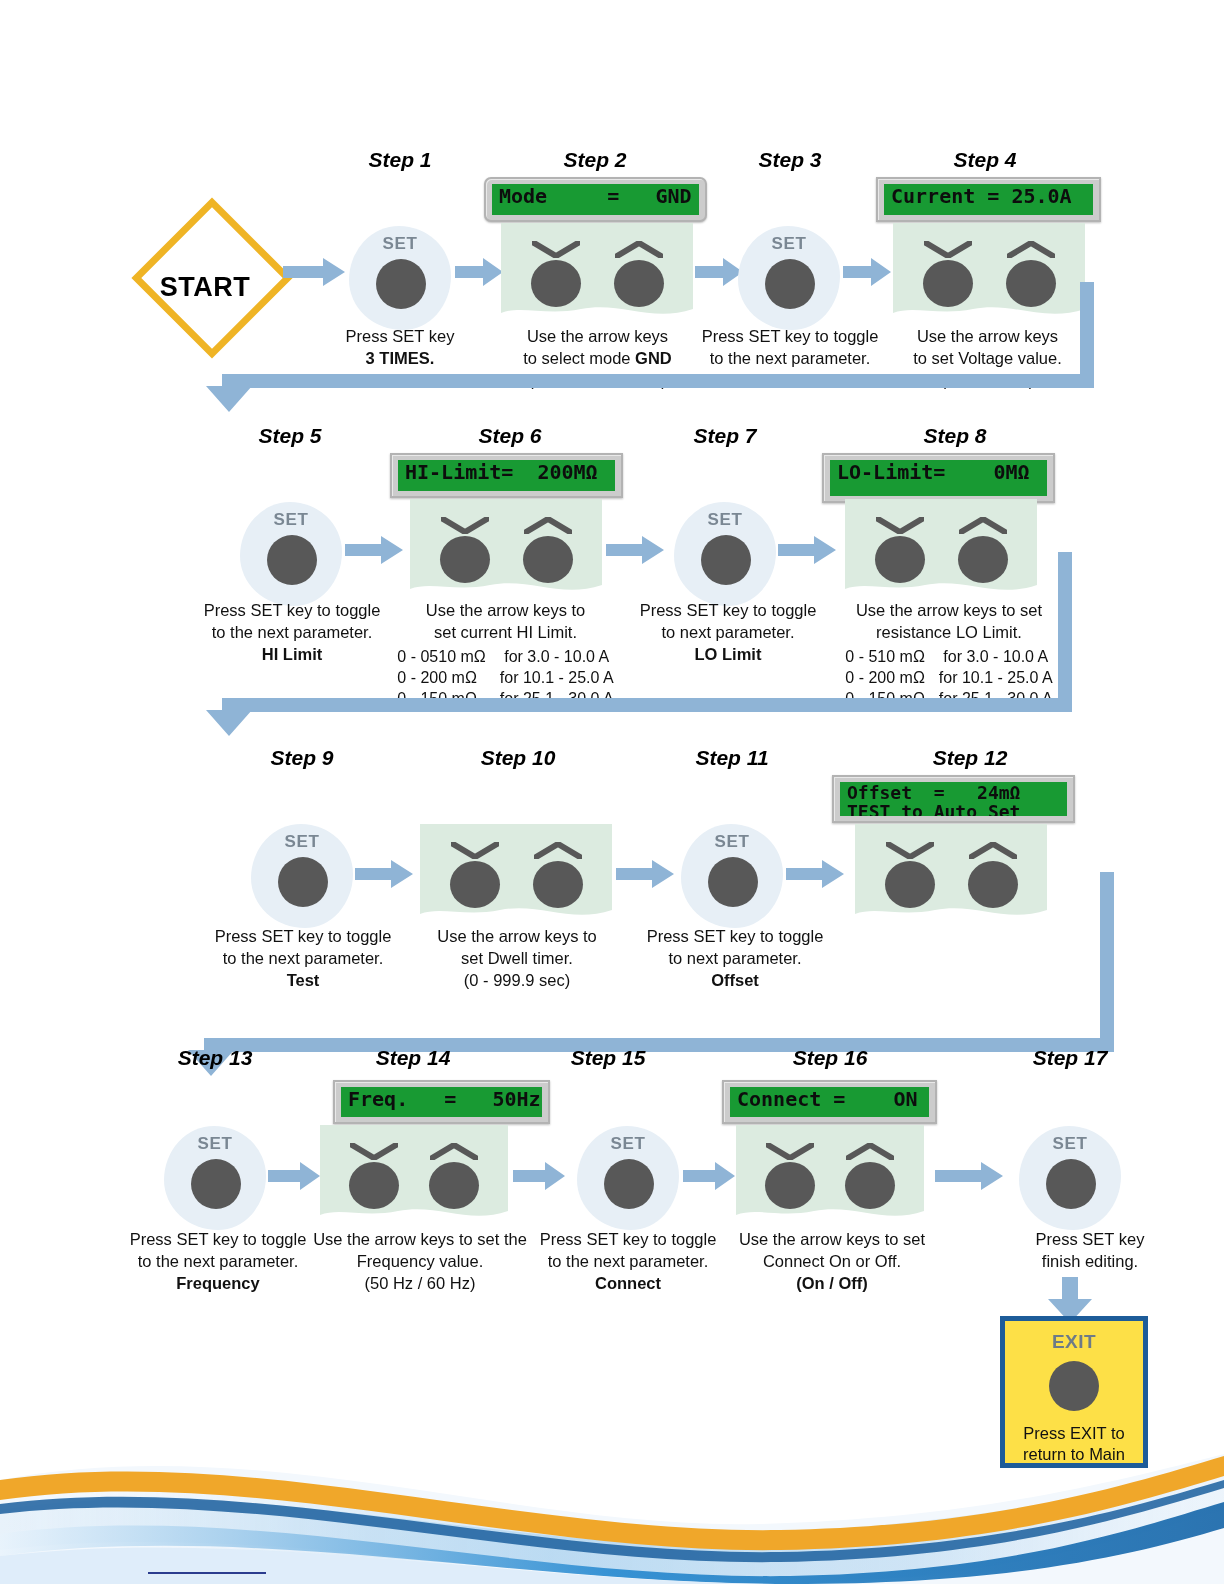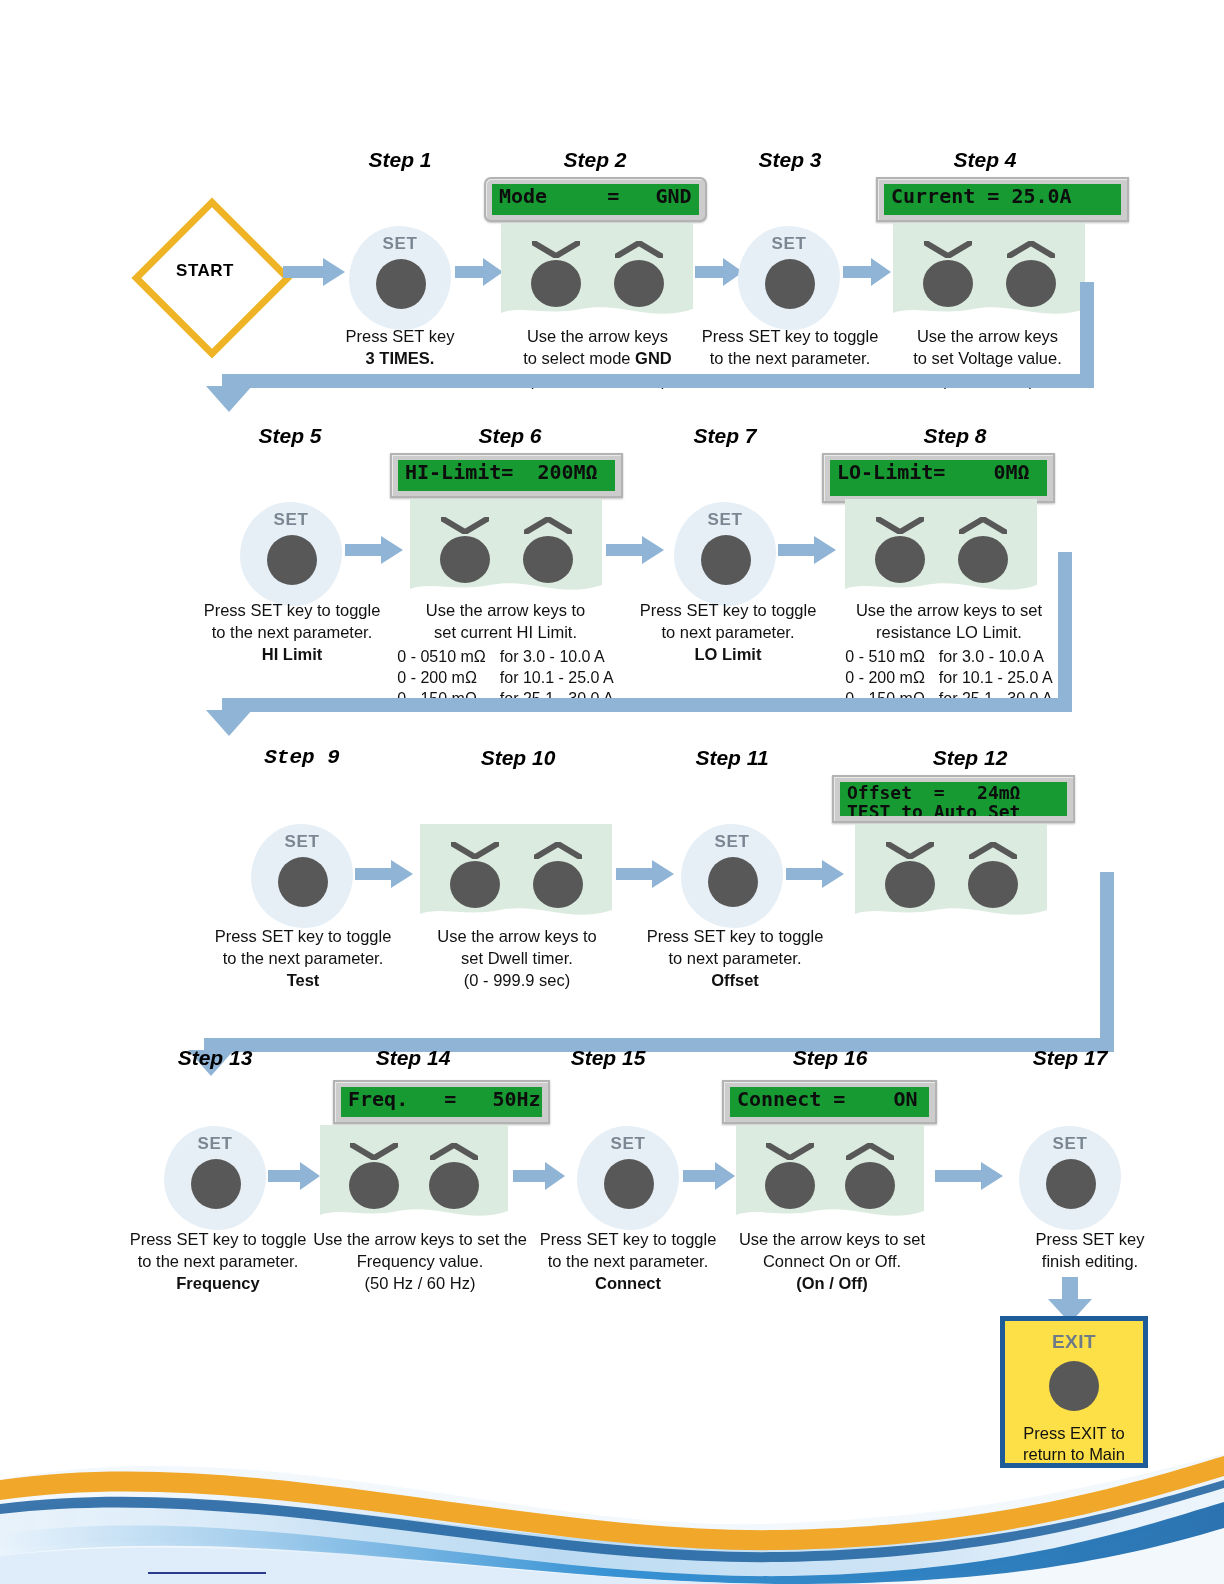--- a/index.html
+++ b/index.html
@@ -22,23 +22,23 @@
   }
 
   
   .start-wrap{width:150px;height:150px;}
   .start-diamond{
     position:absolute;left:25px;top:25px;width:100px;height:100px;
     border:7px solid #efb425;background:#fff;
     transform:rotate(45deg);
   }
   .start-label{
-    position:absolute;left:0;top:0;width:150px;height:150px;
+    position:absolute;left:0;top:16px;width:150px;height:150px;
     display:flex;align-items:center;justify-content:center;
-    font-weight:bold;font-size:17px;color:#000;letter-spacing:.5px;
+    font-weight:bold;font-size:27px;color:#000;letter-spacing:.5px;
   }
 
   
   .setkey{width:102px;height:104px;}
   .setkey .blob{
     position:absolute;left:0;top:0;width:102px;height:104px;
     background:#e7eff6;
     border-radius:49% 51% 47% 53% / 52% 48% 52% 48%;
   }
   .setkey .cap{
@@ -92,21 +92,21 @@
   .caption{
     text-align:center;font-size:16.5px;line-height:1.33;color:#111;
     font-family:"Liberation Sans", sans-serif;
   }
   .caption .b{font-weight:bold;}
   .caption .rows{
     display:table;margin:2px auto 0 auto;border-collapse:collapse;
   }
   .caption .rows .r{display:table-row;}
   .caption .rows .c1{display:table-cell;text-align:left;padding-right:14px;white-space:nowrap;font-size:16px;}
-  .caption .rows .c2{display:table-cell;text-align:left;white-space:nowrap;font-size:16px;}
+  .caption .rows .c2{display:table-cell;text-align:center;white-space:nowrap;font-size:16px;}
 
   
   .harrow{position:absolute;}
   .harrow svg{display:block;}
 
   
   .wrap-conn{position:absolute;}
   .wrap-conn svg{display:block;}
 
   
@@ -216,21 +216,21 @@
     <div class="b">Current</div>
   </div>
 
   <div class="harrow" style="left:843px;top:258px;">
     <svg width="48" height="28" viewBox="0 0 48 28">
         <path d="M0 8 H28 V0 L48 14 L28 28 V20 H0 Z" fill="#8fb4d6"></path>
       </svg>
   </div>
 
   <div class="abs step-title" style="left:915px;top:148px;width:140px;">Step 4</div>
-  <div class="abs lcd" style="left:876px;top:177px;width:253px;height:45px;">
+  <div class="abs lcd" style="left:876px;top:177px;width:225px;height:45px;">
     <div class="screen">Current = 25.0A</div>
   </div>
   <div class="abs panel" style="left:893px;top:223px;width:192px;height:100px;">
     <div class="body"></div>
     <div class="wave">
       <svg viewBox="0 0 192 24" preserveAspectRatio="none">
           <path d="M0 0 H192 V10 C150 24 120 2 80 10 C45 17 20 6 0 14 Z" fill="#dcebe0"></path>
         </svg>
     </div>
     <div class="arrowkey" style="left:27px;top:18px;">
@@ -401,21 +401,21 @@
     </div>
   </div>
 
   <div class="wrap-conn" style="left:196px;top:552px;">
     <svg width="880" height="200" viewBox="0 0 880 200">
       <path d="M862 0 H876 V160 H40 V146 H862 Z" fill="#8fb4d6"></path>
       <path d="M40 146 H26 V158 L10 158 L33 184 L56 158 L40 158 Z" fill="#8fb4d6"></path>
     </svg>
   </div>
 
-  <div class="abs step-title" style="left:232px;top:746px;width:140px;font-family:Liberation Mono, monospace;">Step 9</div>
+  <div class="abs step-title" style="left:232px;top:746px;width:140px;">Step 9</div>
   <div class="abs setkey" style="left:251px;top:824px;">
     <div class="blob"></div>
     <div class="cap">SET</div>
     <div class="knob"></div>
   </div>
   <div class="abs caption" style="left:203px;top:926px;width:200px;">
     <div>Press SET key to toggle</div>
     <div>to the next parameter.</div>
     <div class="b">Test</div>
   </div>

